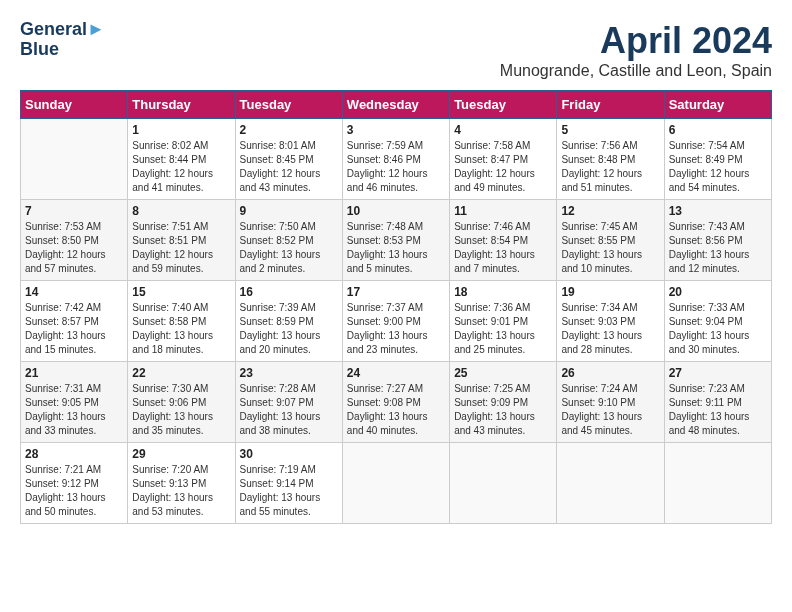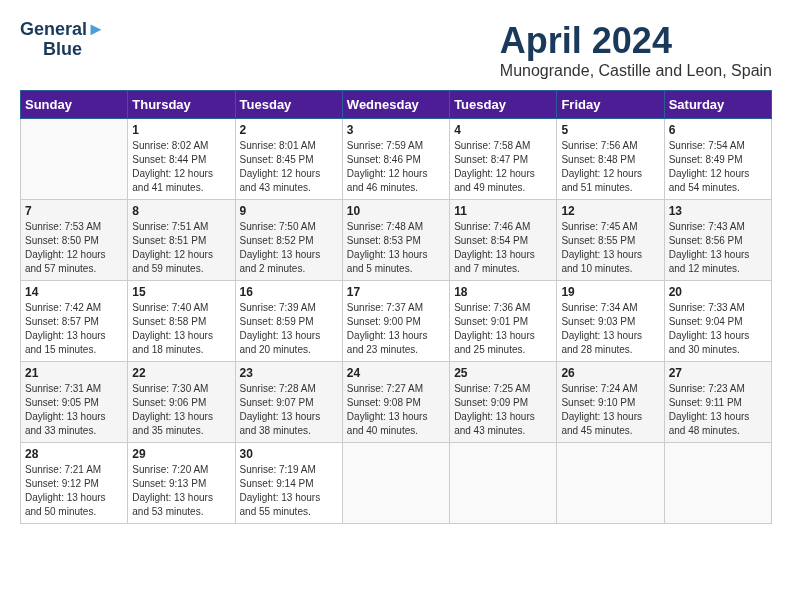--- a/index.html
+++ b/index.html
@@ -12,50 +12,49 @@
     }
     .header {
       display: flex;
       justify-content: space-between;
       align-items: flex-start;
       margin-bottom: 10px;
     }
     .logo {
       display: flex;
       align-items: center;
-      text-align: center;
     }
     .logo-text {
       font-size: 18px;
       font-weight: bold;
       color: #1a3a5c;
       line-height: 1.1;
     }
     .logo-text span {
       color: #4a9fd4;
     }
     .title-block {
-      text-align: left;
+      text-align: right;
     }
     .month-title {
       font-size: 36px;
       font-weight: bold;
       color: #1a3a5c;
     }
     .location-title {
       font-size: 16px;
       color: #333;
     }
     table {
       width: 100%;
       border-collapse: collapse;
       font-size: 11px;
     }
     thead tr th {
-      background-color: #4c1d95;
+      background-color: #be185d;
       color: white;
       padding: 6px 4px;
       text-align: left;
       font-size: 13px;
       font-weight: bold;
       border: 1px solid #2a5e98;
     }
     tbody tr td {
       border: 1px solid #ccc;
       vertical-align: top;

